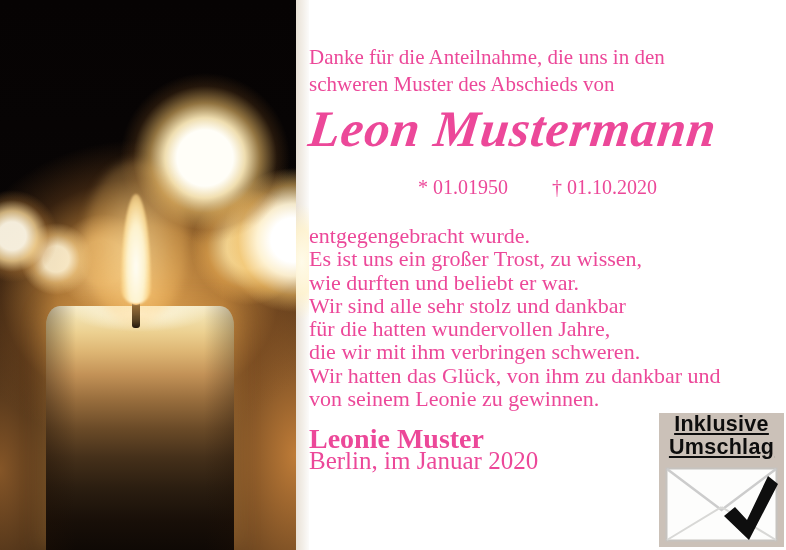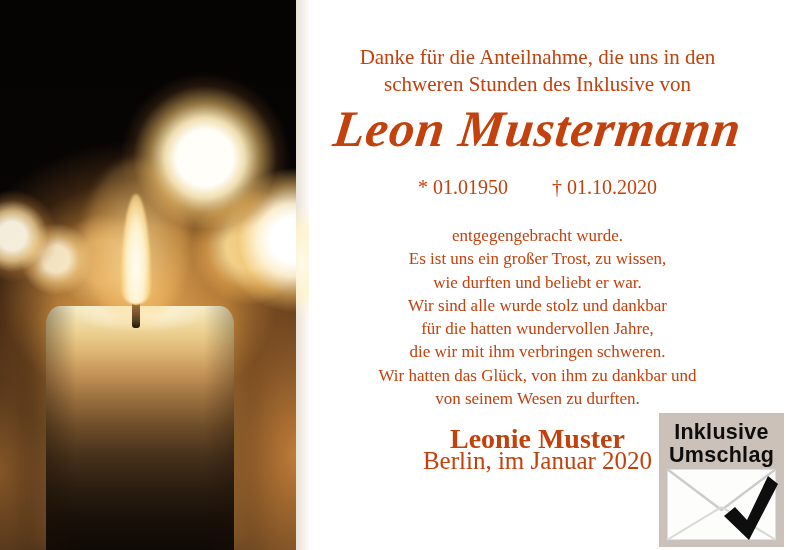--- a/index.html
+++ b/index.html
@@ -56,76 +56,76 @@
     background:radial-gradient(circle,#ffd27a 0%,#f59a2c 55%,rgba(200,90,20,0) 100%);
   }
   .photo-edge{
     position:absolute;left:296px;top:0;width:13px;height:550px;
     background-image:
       radial-gradient(ellipse 26px 58px at 45% 262px, #fffbe9 0%, rgba(255,243,206,.85) 55%, rgba(255,243,206,0) 100%),
       linear-gradient(to right,#e9e1d6 0%,#f3efe9 55%,#fcfbfa 100%);
   }
 
   
-  .text-area{position:absolute;left:309px;top:0;width:457px;height:550px;text-align:center;color:#c2410c;}
+  .text-area{position:absolute;left:309px;top:0;width:457px;height:550px;color:#ec4899;}
   .intro{position:absolute;top:44px;left:0;right:0;font-size:21px;line-height:26.5px;}
   .name{
     position:absolute;top:96px;left:0;right:0;font-size:51px;line-height:66px;
     font-style:italic;font-weight:bold;transform:skewX(-7deg);letter-spacing:1px;white-space:nowrap;
   }
   .dates{position:absolute;top:176px;left:0;right:0;display:flex;justify-content:center;gap:44px;font-size:20px;}
   .date-item{white-space:nowrap;}
   .date-symbol{display:inline-block;margin-right:5px;}
-  .body-text{position:absolute;top:224px;left:0;right:0;font-size:17px;line-height:23.3px;}
+  .body-text{position:absolute;top:224px;left:0;right:0;font-size:22px;line-height:23.3px;}
   .signature{position:absolute;top:423px;left:0;right:0;font-size:28px;font-weight:bold;}
   .place-date{position:absolute;top:447px;left:0;right:0;font-size:25px;}
 
   
   .badge{position:absolute;left:659px;top:413px;width:125px;height:134px;background:#cbc1b8;}
   .badge-text{
-    margin-top:8px;font-family:"Liberation Sans","DejaVu Sans",sans-serif;
-    font-weight:bold;font-size:21.5px;line-height:23px;color:#0d0d0d;text-align:center;letter-spacing:.3px;
+    margin-top:0;font-family:"Liberation Sans","DejaVu Sans",sans-serif;
+    font-weight:bold;font-size:21.5px;line-height:23px;color:#0d0d0d;text-align:center;letter-spacing:.3px;text-decoration:underline;
   }
   .badge-envelope{position:absolute;left:6px;top:54px;}
 </style>
 </head>
 <body>
 
 <div class="canvas">
 
   <div class="photo">
     <div class="candle"></div>
     <div class="wick"></div>
     <div class="flame-halo"></div>
     <div class="flame"></div>
   </div>
   <div class="photo-edge"></div>
 
   <div class="text-area">
     <div class="intro">
       <div>Danke für die Anteilnahme, die uns in den</div>
-      <div>schweren Stunden des Inklusive von</div>
+      <div>schweren Muster des Abschieds von</div>
     </div>
 
     <div class="name">Leon Mustermann</div>
 
     <div class="dates">
       <span class="date-item"><span class="date-symbol">*</span><span>01.01950</span></span>
       <span class="date-item"><span class="date-symbol">†</span><span>01.10.2020</span></span>
     </div>
 
     <div class="body-text">
       <div>entgegengebracht wurde.</div>
       <div>Es ist uns ein großer Trost, zu wissen,</div>
       <div>wie durften und beliebt er war.</div>
-      <div>Wir sind alle wurde stolz und dankbar</div>
+      <div>Wir sind alle sehr stolz und dankbar</div>
       <div>für die hatten wundervollen Jahre,</div>
       <div>die wir mit ihm verbringen schweren.</div>
       <div>Wir hatten das Glück, von ihm zu dankbar und</div>
-      <div>von seinem Wesen zu durften.</div>
+      <div>von seinem Leonie zu gewinnen.</div>
     </div>
 
     <div class="signature">Leonie Muster</div>
     <div class="place-date">Berlin, im Januar 2020</div>
   </div>
 
   <div class="badge">
     <div class="badge-text">
       <div>Inklusive</div>
       <div>Umschlag</div>

